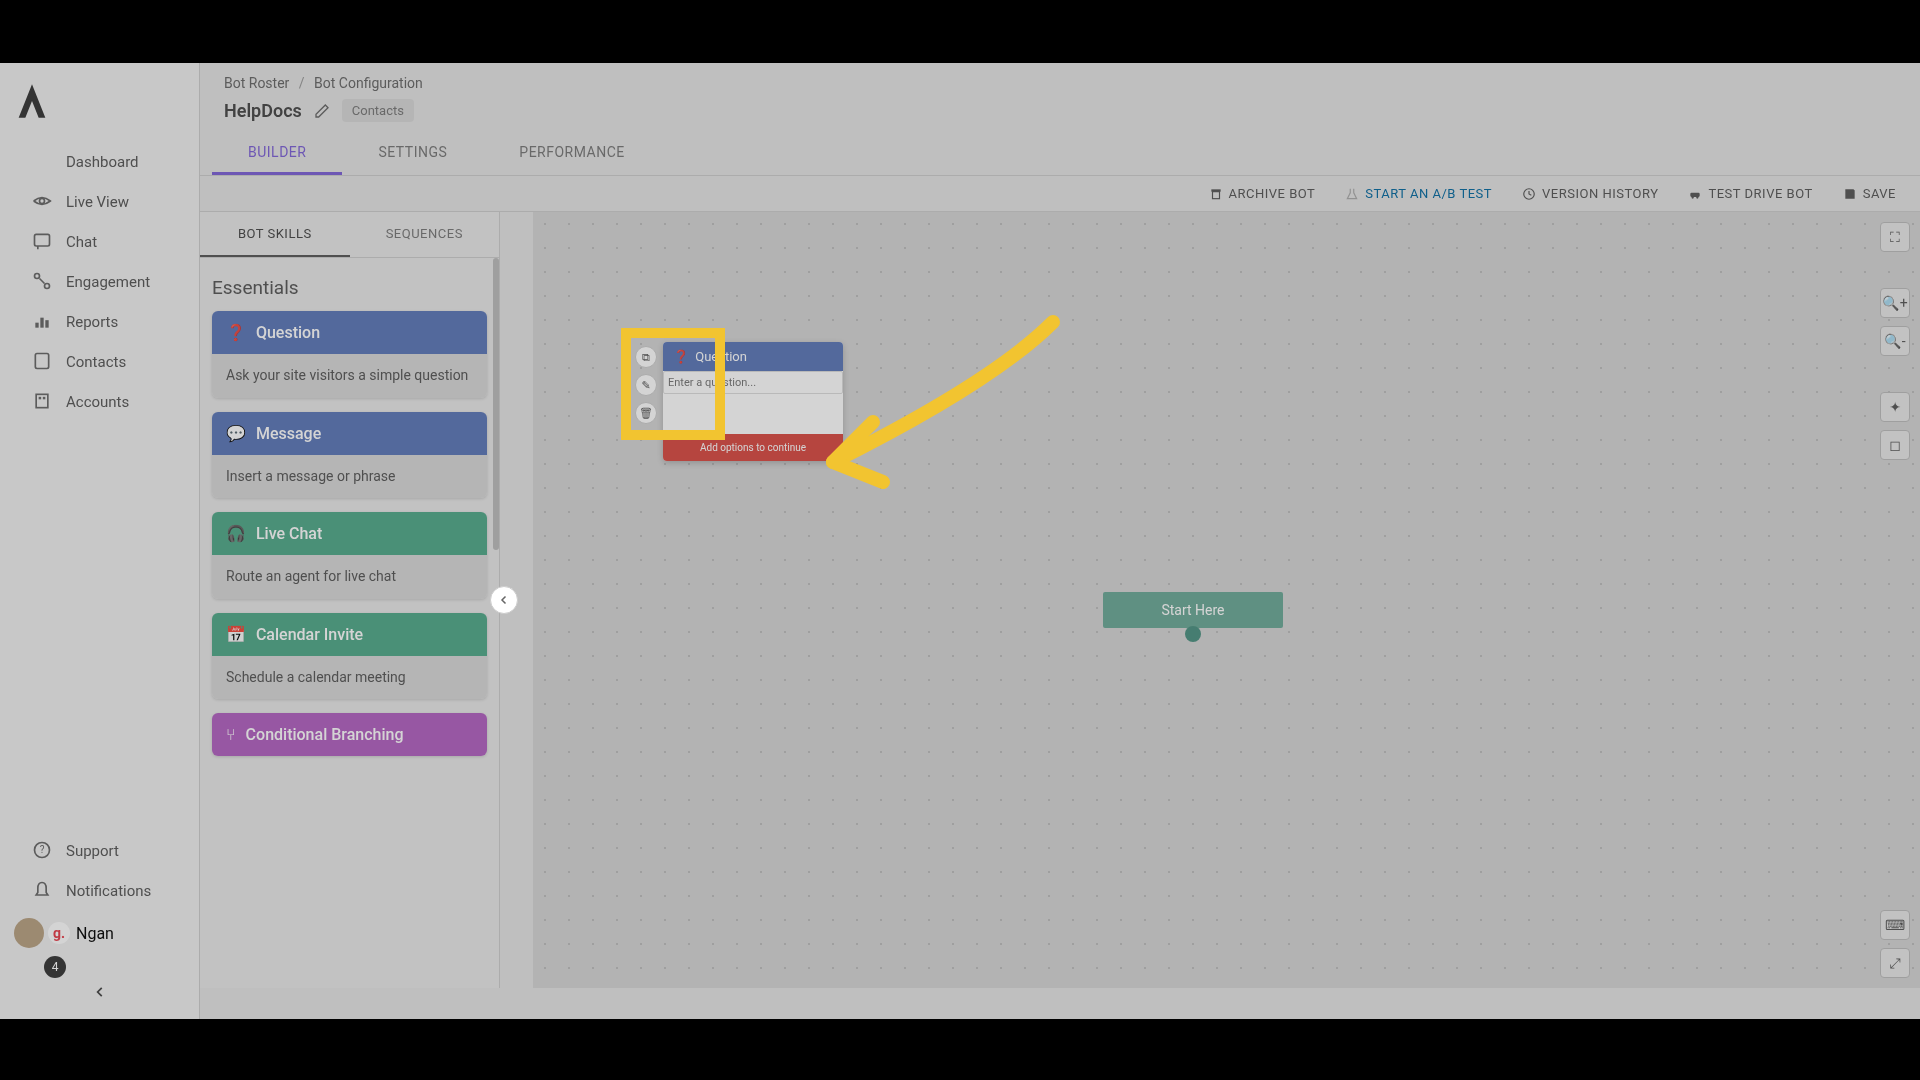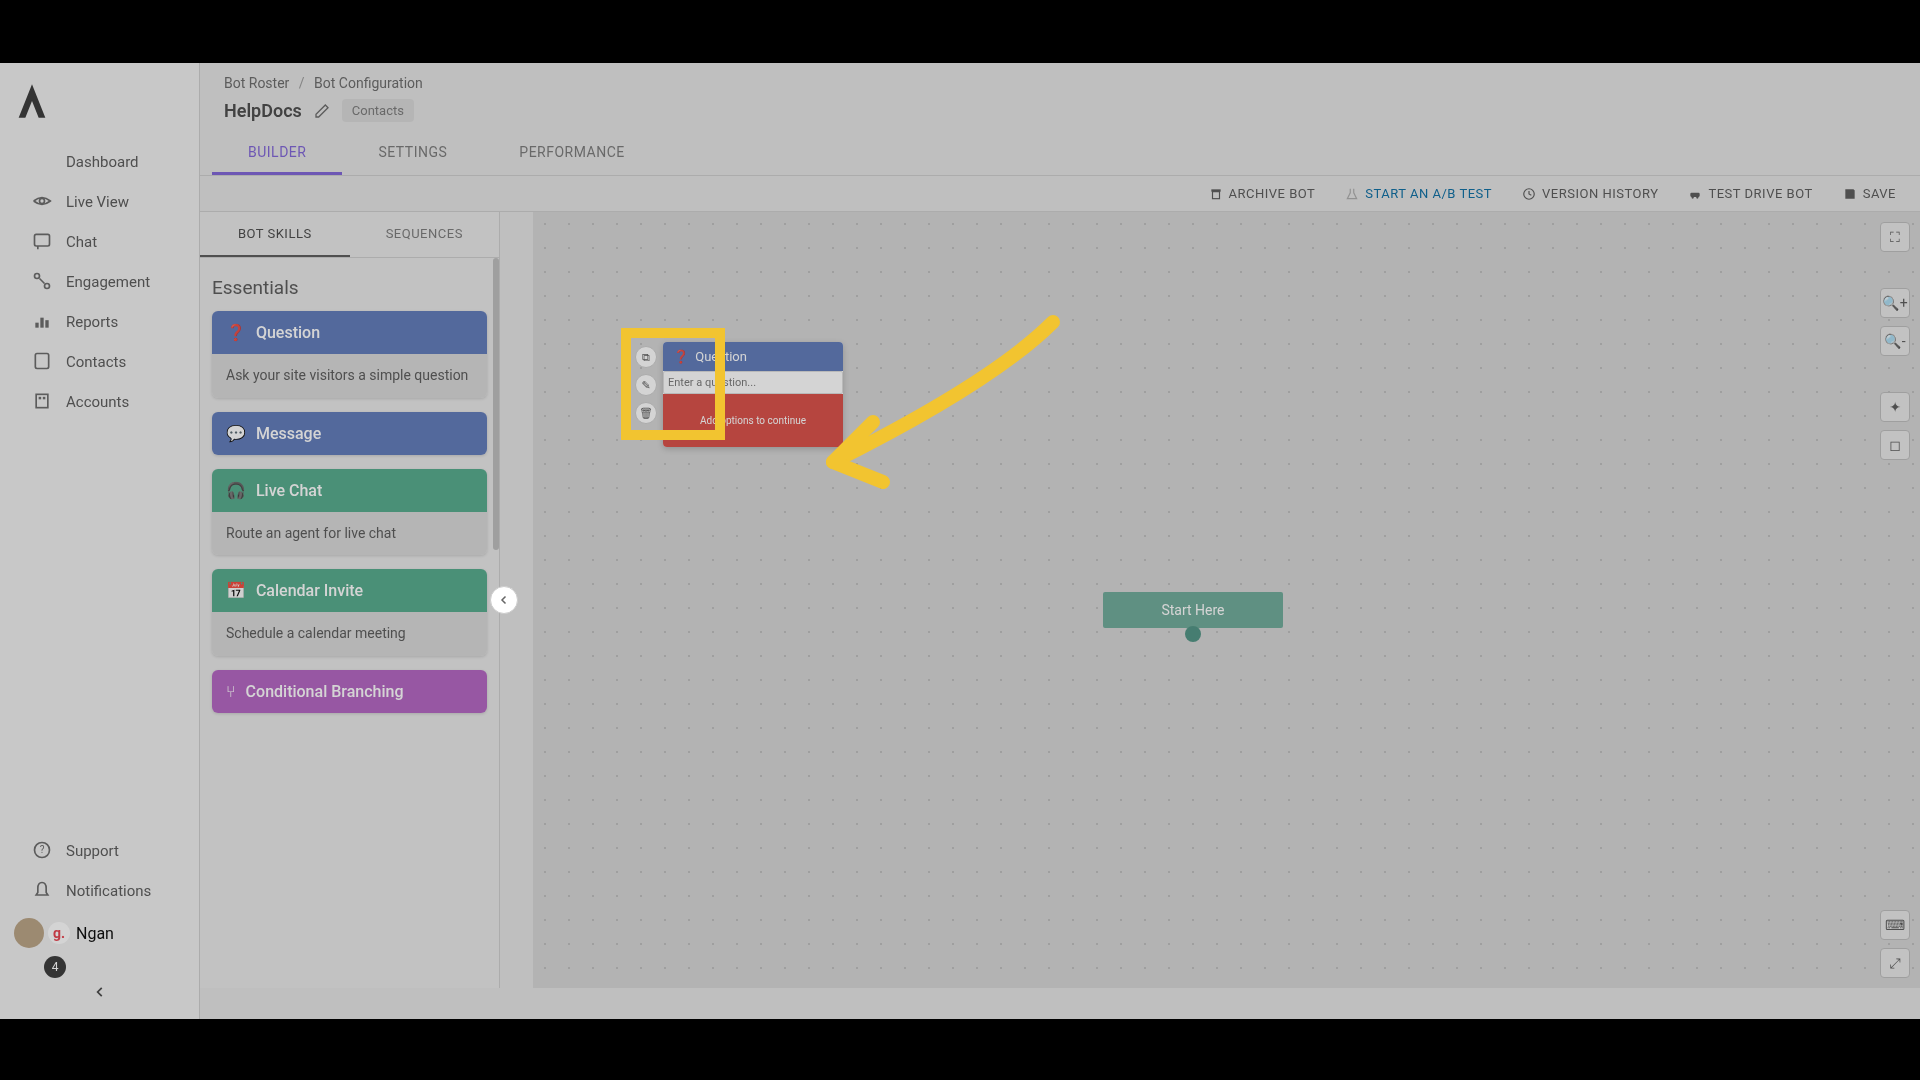--- a/index.html
+++ b/index.html
@@ -50,21 +50,21 @@
 .canvas-tools { position: absolute; right: 10px; top: 10px; display: flex; flex-direction: column; gap: 8px; }
 .ct-btn { width: 30px; height: 30px; background: #e8e8e8; border: 1px solid #bbb; border-radius: 4px; display: flex; align-items: center; justify-content: center; cursor: pointer; color: #555; font-size: 14px; }
 .ct-group-bottom { position: absolute; right: 10px; bottom: 10px; display: flex; flex-direction: column; gap: 8px; }
 .start-node { position: absolute; left: 570px; top: 380px; width: 180px; background: #6aa896; color: #fff; text-align: center; padding: 10px 0; font-size: 14px; border-radius: 2px; }
 .start-dot { position: absolute; left: 652px; top: 414px; width: 16px; height: 16px; border-radius: 50%; background: #4a9080; }
 
 .node-card { position: absolute; left: 130px; top: 130px; width: 180px; background: #fff; border-radius: 4px; box-shadow: 0 2px 6px rgba(0,0,0,0.2); overflow: hidden; }
 .node-head { background: #5a76b8; color: #fff; padding: 7px 10px; font-size: 13px; display: flex; align-items: center; gap: 6px; }
 .node-body { }
 .node-input { width: 100%; font-size: 11px; color: #888; padding: 4px; border: 1px solid #ddd; border-radius: 2px; }
-.node-warn { background: #d94840; color: #fff; font-size: 10px; text-align: center; padding: 21px; }
+.node-warn { background: #d94840; color: #fff; font-size: 10px; text-align: center; padding: 8px; margin-top: 40px; }
 .node-actions { position: absolute; left: 102px; top: 134px; display: flex; flex-direction: column; gap: 6px; }
 .na-btn { width: 22px; height: 22px; border-radius: 50%; background: #fff; border: 1px solid #ccc; display: flex; align-items: center; justify-content: center; font-size: 11px; color: #555; cursor: pointer; }
 
 .highlight-box { position: absolute; left: 88px; top: 116px; width: 104px; height: 112px; border: 10px solid #f2c430; pointer-events: none; z-index: 5; }
 .arrow-overlay { position: absolute; left: 230px; top: 90px; pointer-events: none; z-index: 6; }
 
 .panel-collapse { position: absolute; left: 290px; top: 50%; width: 28px; height: 28px; background: #fff; border: 1px solid #ccc; border-radius: 50%; display: flex; align-items: center; justify-content: center; cursor: pointer; z-index: 3; transform: translateY(-50%); color: #666; }
 
 .dim-overlay { position: absolute; inset: 0; background: rgba(60,60,60,0.22); pointer-events: none; z-index: 2; }
 
@@ -227,20 +227,21 @@
                 <span>❓</span>
                 <span>Question</span>
               </div>
             <div class="skill-body">Ask your site visitors a simple question</div>
           </div>
           <div class="skill-card">
             <div class="skill-head c-blue">
                 <span>💬</span>
                 <span>Message</span>
               </div>
+            <div class="skill-body">Insert a message or phrase</div>
           </div>
           <div class="skill-card">
             <div class="skill-head c-green">
                 <span>🎧</span>
                 <span>Live Chat</span>
               </div>
             <div class="skill-body">Route an agent for live chat</div>
           </div>
           <div class="skill-card">
             <div class="skill-head c-green">

